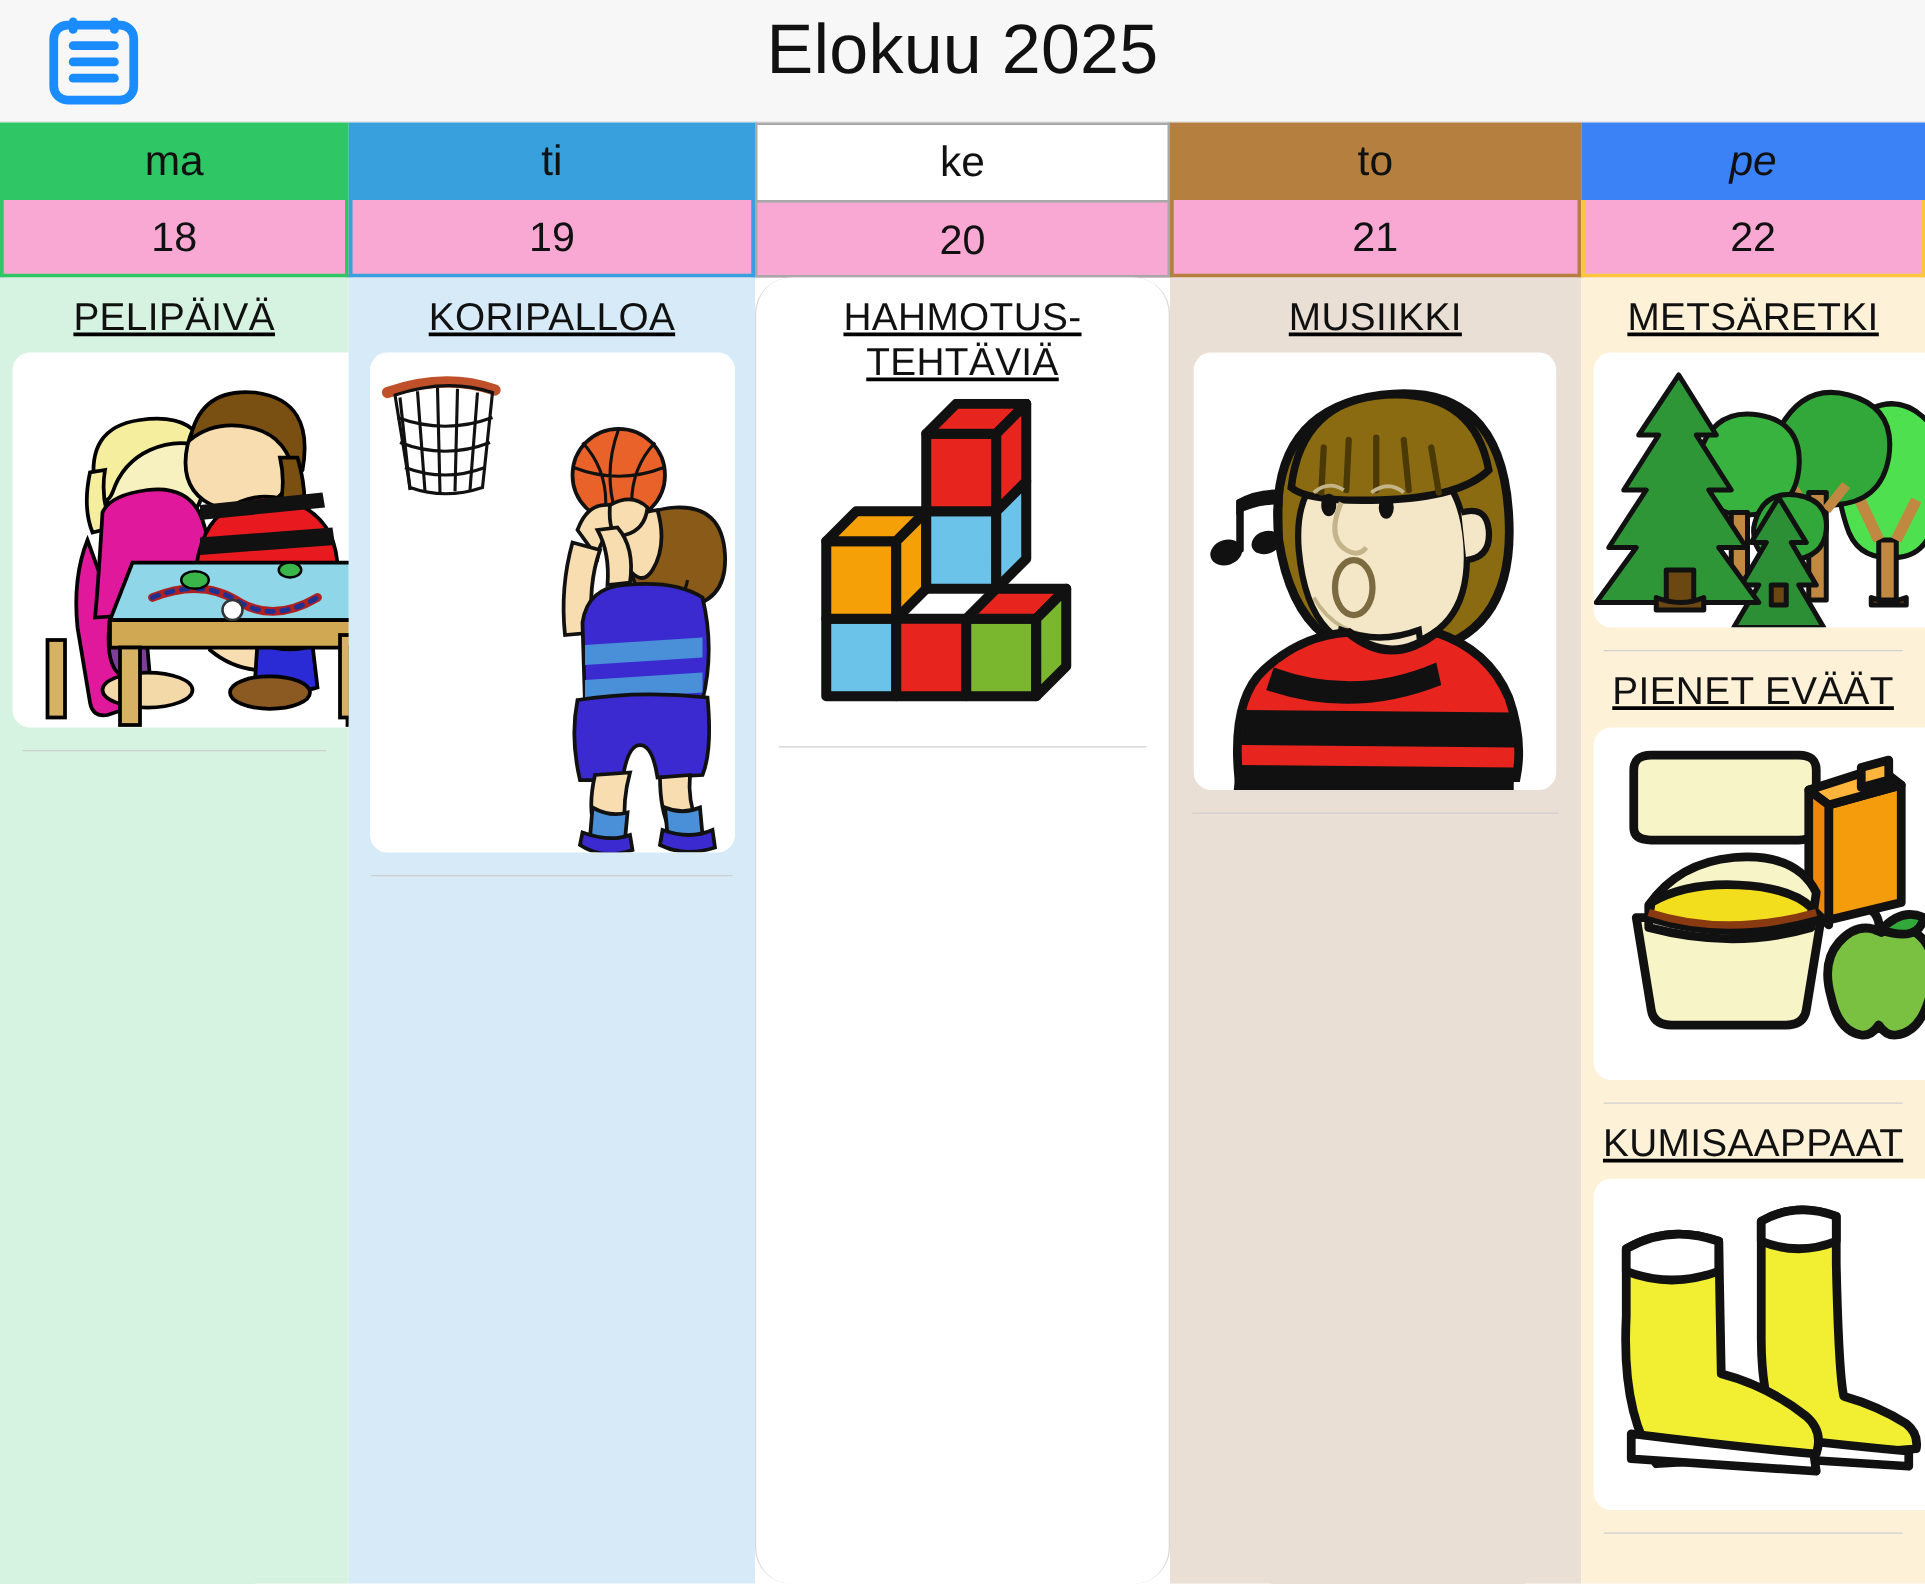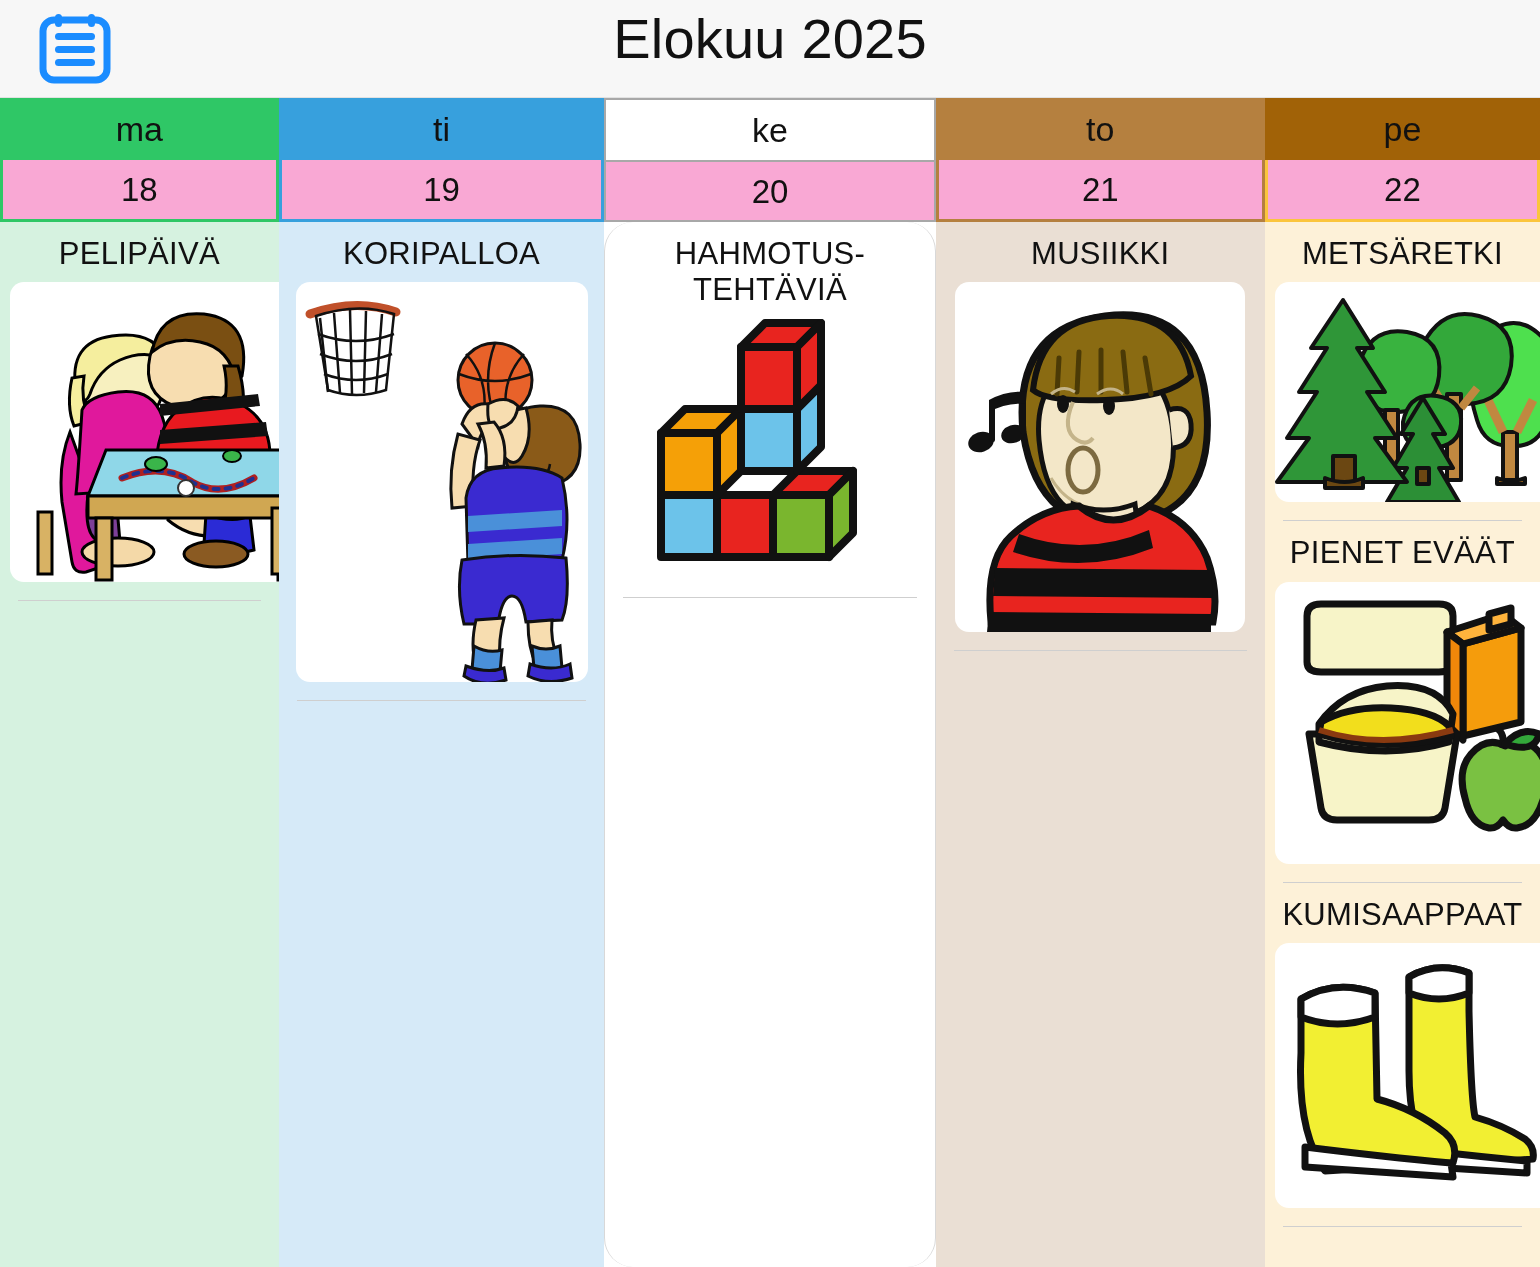--- a/index.html
+++ b/index.html
@@ -35,40 +35,40 @@
   .dayname {
     height: 62px; flex: 0 0 62px;
     display: flex; align-items: center; justify-content: center;
     font-size: 34px; color: #111; line-height: 1; text-align: right;
   }
   .daynum {
     height: 62px; flex: 0 0 62px; background: #f9a8d4;
     display: flex; align-items: center; justify-content: center;
     font-size: 33px; color: #111; line-height: 1; text-align: center;
   }
-  .daybody { flex: 1 1 auto; padding: 0 10px; overflow: hidden; }
+  .daybody { flex: 1 1 auto; padding: 0 10px; overflow: hidden; text-decoration: underline; }
 
   
   .c0 .dayname { background: #2fc766; }
   .c0 .daynum  { border-left: 3px solid #2fc766; border-right: 3px solid #2fc766; border-bottom: 3px solid #2fc766; }
   .c0 .daybody { background: #d6f2e0; }
 
   .c1 .dayname { background: #37a0dd; }
   .c1 .daynum  { border-left: 3px solid #37a0dd; border-right: 3px solid #37a0dd; border-bottom: 3px solid #37a0dd; }
   .c1 .daybody { background: #d6eaf8; }
 
   .c2 .dayname { background: #ffffff; border: 2px solid #a8a8a8; border-bottom: none; }
   .c2 .daynum  { border-left: 2px solid #a8a8a8; border-right: 2px solid #a8a8a8; border-top: 2px solid #a8a8a8; border-bottom: 2px solid #a8a8a8; }
   .c2 .daybody { background: #ffffff; border-left: 1px solid #d8d8d8; border-right: 1px solid #d8d8d8; border-radius: 29px; }
 
   .c3 .dayname { background: #b5803f; }
   .c3 .daynum  { border-left: 3px solid #b5803f; border-right: 3px solid #b5803f; border-bottom: 3px solid #b5803f; }
   .c3 .daybody { background: #eadfd4; }
 
-  .c4 .dayname { background: #a16207; }
+  .c4 .dayname { background: #3b82f6; font-style: italic; }
   .c4 .daynum  { border-left: 3px solid #fbc53c; border-right: 3px solid #fbc53c; border-bottom: 3px solid #fbc53c; }
   .c4 .daybody { background: #fdf1d8; }
 
   
   .activity { padding-top: 10px; }
   .activity-label {
     text-align: center; font-size: 31px; color: #111;
     line-height: 1.17; padding: 4px 2px 10px 2px; letter-spacing: 0.3px;
   }
   .pictocard {

